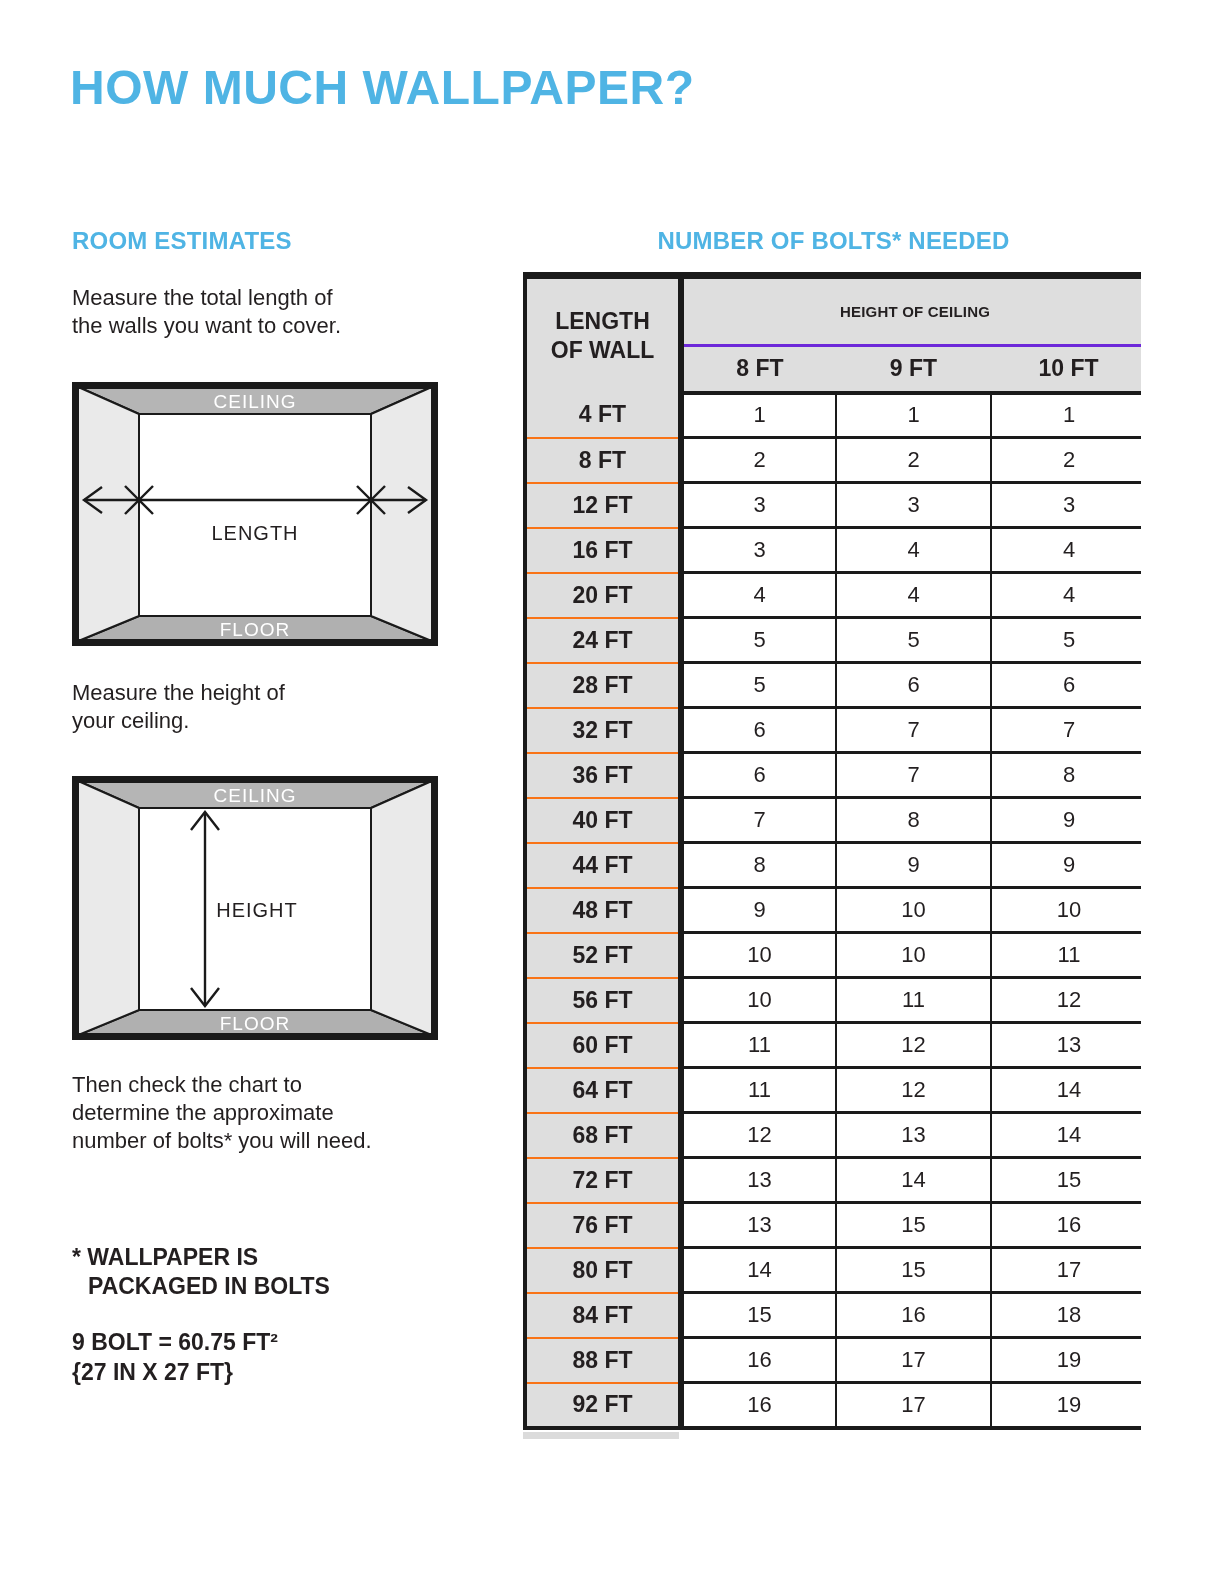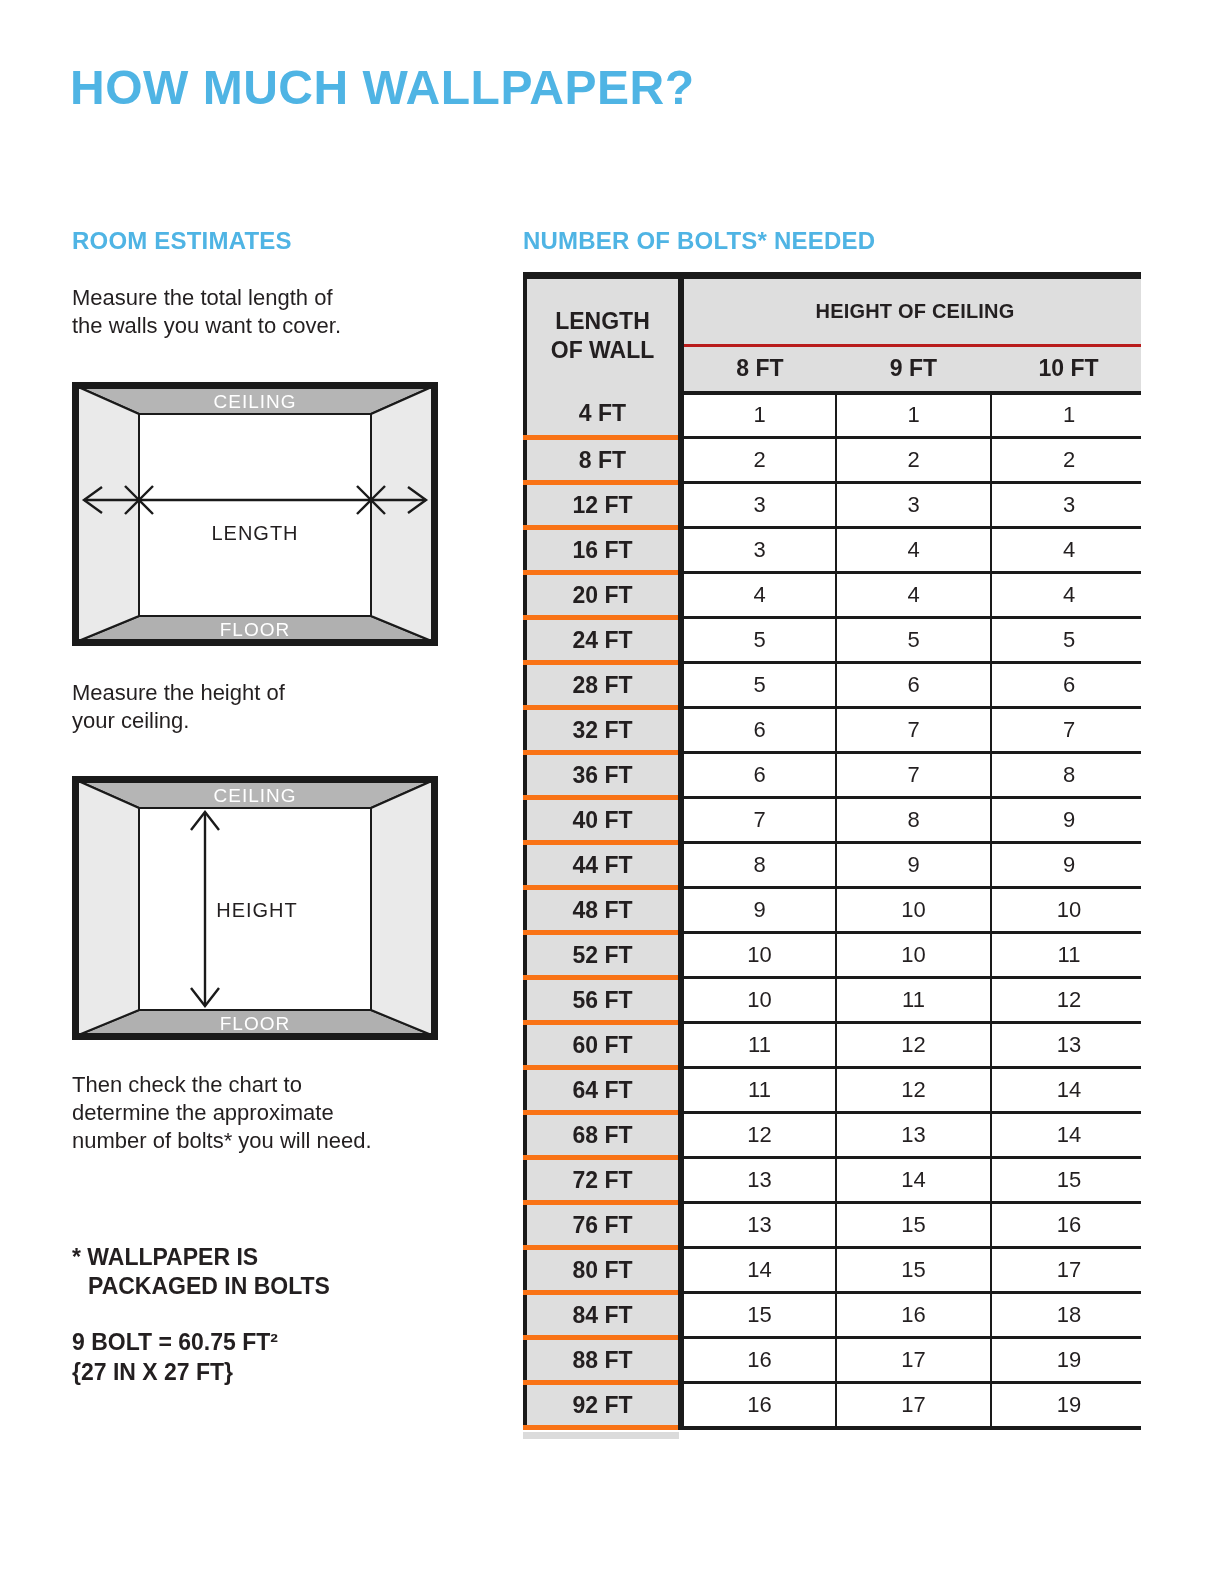--- a/index.html
+++ b/index.html
@@ -65,21 +65,21 @@
   .diagram1 { top: 382px; }
   .diagram2 { top: 776px; }
 
   
   .right-col {
     position: absolute;
     left: 523px; top: 227px;
     width: 621px;
   }
   .table-heading {
-    text-align: left;
+    text-align: center;
     width: 100%;
   }
   table.bolt-table {
     margin-top: 17px;
     border-collapse: collapse;
     table-layout: fixed;
     width: 621px;
     border-top: 7px solid #1a1a1a;
     border-left: 4px solid #1a1a1a;
     border-bottom: 4px solid #1a1a1a;
@@ -93,37 +93,37 @@
   .length-col-header {
     background: #DEDEDE;
     border-right: 6px solid #1a1a1a;
     font-weight: bold;
     font-size: 23px;
     line-height: 29px;
     white-space: pre-line;
   }
   .group-header {
     background: #DEDEDE;
-    border-bottom: 3px solid #b91c1c;
-    font-weight: bold;
-    font-size: 20px;
+    border-bottom: 3px solid #6d28d9;
+    font-weight: bold;
+    font-size: 15px;
     height: 70px;
     letter-spacing: 0.2px;
   }
   .subhead th {
     background: #DEDEDE;
     border-bottom: 4px solid #1a1a1a;
     font-weight: bold;
     font-size: 23px;
     height: 47px;
   }
   .bolt-table tbody th.row-label {
     background: #DEDEDE;
     border-right: 6px solid #1a1a1a;
-    border-bottom: 5px solid #f97316;
+    border-bottom: 2px solid #f97316;
     font-weight: bold;
     font-size: 23px;
     height: 45px;
   }
   .bolt-table tbody td {
     border-bottom: 3px solid #1a1a1a;
     border-left: 2px solid #1a1a1a;
     font-size: 22px;
   }
   .table-footer-strip {

